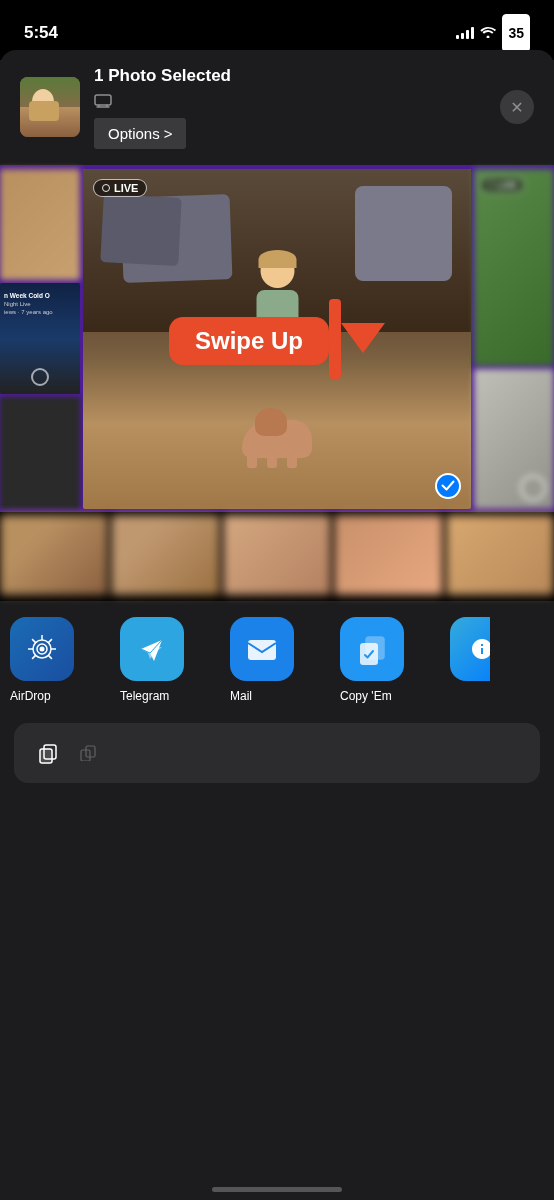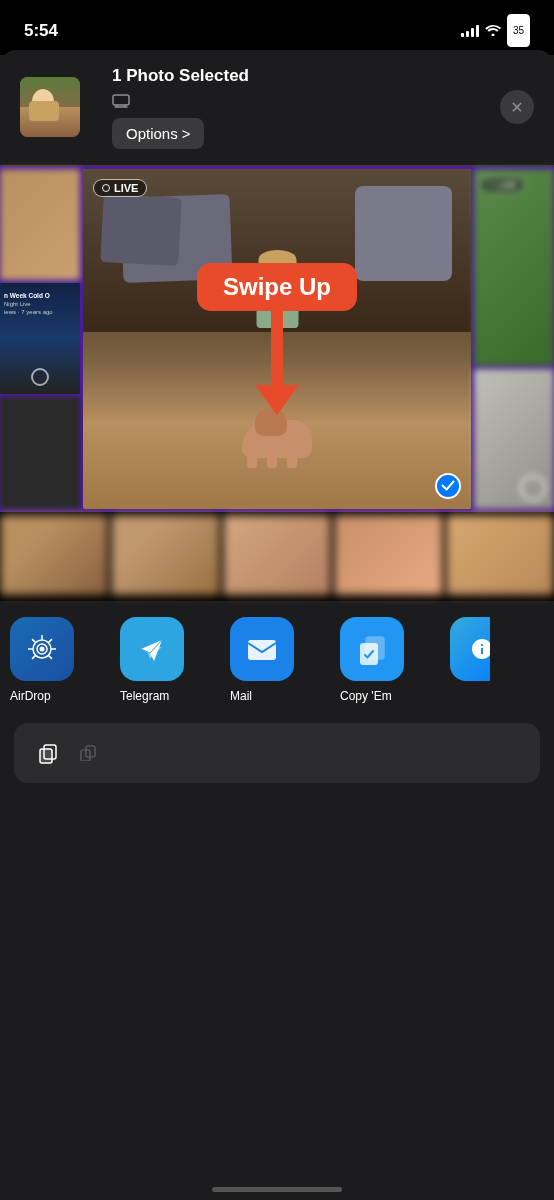--- a/index.html
+++ b/index.html
@@ -43,22 +43,22 @@
       width: 3px;
       border-radius: 1px;
     }
     .wifi-icon {
       color: #fff;
       font-size: 14px;
     }
     .battery-badge {
       background: #fff;
       color: #000;
-      font-size: 10px;
-      font-weight: 400;
+      font-size: 14px;
+      font-weight: 700;
       padding: 10px 5px;
       border-radius: 4px;
       border: 1.5px solid #fff;
     }
 
     
     .share-sheet {
       background: #1c1c1e;
       border-radius: 16px 16px 0 0;
       position: absolute;
@@ -66,21 +66,21 @@
       left: 0;
       right: 0;
       bottom: 0;
     }
 
     
     .share-header {
       display: flex;
       align-items: center;
       padding: 16px 20px;
-      gap: 32px;
+      gap: 14px;
       position: relative;
     }
     .header-thumbnail {
       width: 60px;
       height: 60px;
       border-radius: 8px;
       overflow: hidden;
       flex-shrink: 0;
       background: #5a4a3a;
     }
@@ -104,21 +104,21 @@
       color: #8e8e93;
       font-size: 13px;
       margin-bottom: 10px;
     }
     .options-button {
       background: #3a3a3c;
       border: none;
       color: #fff;
       font-size: 15px;
       padding: 7px 14px;
-      border-radius: 8px;
+      border-radius: 3px;
       cursor: pointer;
       display: flex;
       align-items: center;
       gap: 4px;
     }
     .close-button {
       width: 34px;
       height: 34px;
       background: #3a3a3c;
       border-radius: 50%;
@@ -182,21 +182,21 @@
       border: 2px solid rgba(255,255,255,0.8);
     }
 
     
     .swipe-up-container {
       position: absolute;
       top: 50%;
       left: 50%;
       transform: translate(-50%, -50%);
       display: flex;
-      flex-direction: column;
+      flex-direction: row;
       align-items: center;
       z-index: 20;
       pointer-events: none;
     }
     .swipe-up-label {
       background: #e84b2a;
       color: #fff;
       font-size: 24px;
       font-weight: 700;
       padding: 10px 26px;

